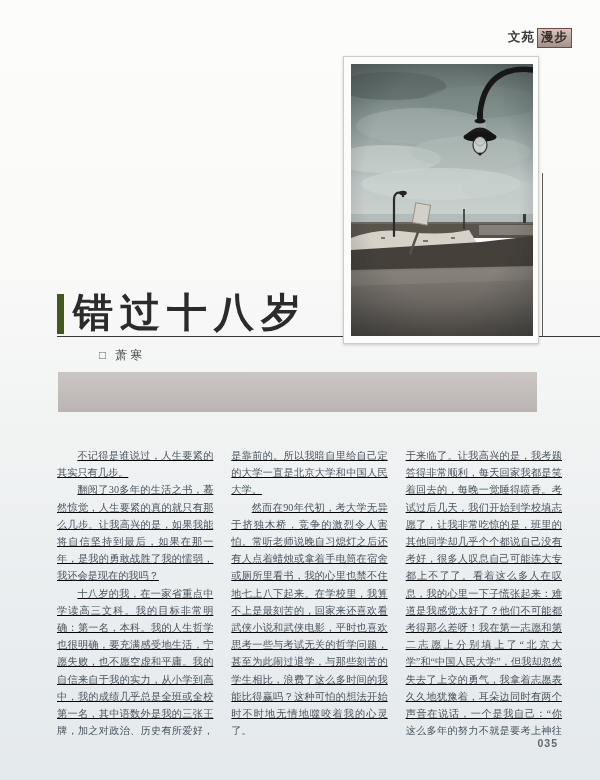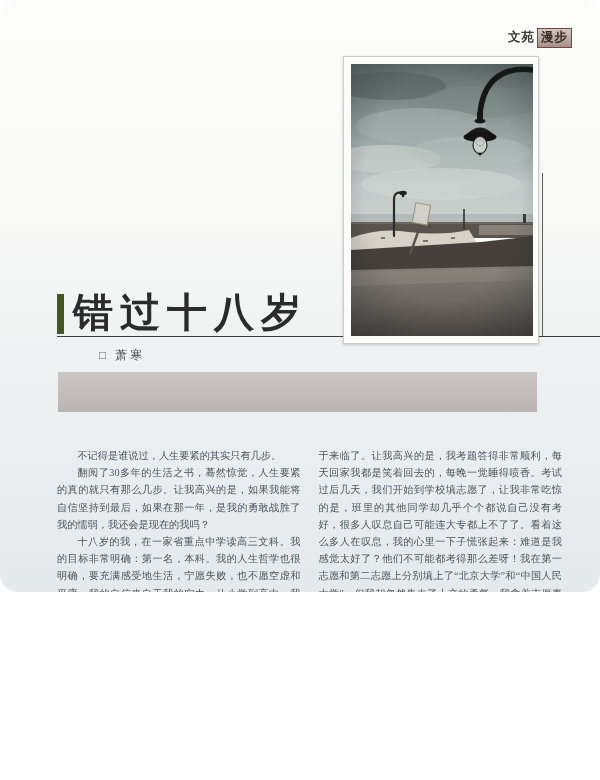--- a/index.html
+++ b/index.html
@@ -1,22 +1,21 @@
 <!DOCTYPE html>
 <html><head>
 <meta charset="utf-8">
 <style>
   html,body{margin:0;padding:0;}
   .page{
     position:relative;
-    width:600px;height:592px;
+    width:600px;height:780px;
     overflow:hidden;
     background:linear-gradient(180deg,#fcfcfb 0%,#f9f9f8 35%,#f1f3f3 55%,#e9edef 80%,#e4e9ec 100%);
     font-family:"Liberation Serif", serif;
-    border-radius:18px;
   }
   
   .section-tag{
     position:absolute;top:28px;right:28px;
     font-family:"Liberation Sans", sans-serif;
     font-size:12.5px;font-weight:bold;color:#3a3a3a;letter-spacing:1px;
   }
   .section-tag .badge{
     display:inline-block;margin-left:2px;padding:0 3px 1px 3px;
     border:1px solid #7c463e;
@@ -58,21 +57,21 @@
   }
   .author .marker{margin-right:6px;color:#666;}
   
   .gray-band{
     position:absolute;left:58px;top:372px;width:479px;height:40px;
     background:linear-gradient(180deg,#cbc6c3 0%,#c2bdba 55%,#bab5b2 100%);
   }
   
   .columns{
     position:absolute;left:57px;top:447px;width:505px;height:288px;
-    display:flex;gap:18px;overflow:hidden;
+    display:flex;gap:18px;overflow:hidden;text-decoration:underline;
   }
   .col{flex:1 1 0;min-width:0;}
   .para{
     margin:0;
     font-size:10.2px;line-height:17.2px;color:#49545e;
     text-align:justify;text-justify:inter-ideograph;
     word-break:break-all;
   }
   .para.indent{text-indent:2em;}
   .page-number{
@@ -192,19 +191,23 @@
 
   <div class="gray-band"></div>
 
   <div class="columns" id="columns">
       <div class="col">
         <p class="para indent">不记得是谁说过，人生要紧的其实只有几步。</p>
         <p class="para indent">翻阅了30多年的生活之书，蓦然惊觉，人生要紧的真的就只有那么几步。让我高兴的是，如果我能将自信坚持到最后，如果在那一年，是我的勇敢战胜了我的懦弱，我还会是现在的我吗？</p>
         <p class="para indent">十八岁的我，在一家省重点中学读高三文科。我的目标非常明确：第一名，本科。我的人生哲学也很明确，要充满感受地生活，宁愿失败，也不愿空虚和平庸。我的自信来自于我的实力，从小学到高中，我的成绩几乎总是全班或全校第一名，其中语数外是我的三张王牌，加之对政治、历史有所爱好，我的综合实力在全县应</p>
       </div>
       <div class="col">
+        <p class="para">是靠前的。所以我暗自里给自己定的大学一直是北京大学和中国人民大学。</p>
+        <p class="para indent">然而在90年代初，考大学无异于挤独木桥，竞争的激烈令人害怕。常听老师说晚自习熄灯之后还有人点着蜡烛或拿着手电筒在宿舍或厕所里看书，我的心里也禁不住地七上八下起来。在学校里，我算不上是最刻苦的，回家来还喜欢看武侠小说和武侠电影，平时也喜欢思考一些与考试无关的哲学问题，甚至为此闹过退学，与那些刻苦的学生相比，浪费了这么多时间的我能比得赢吗？这种可怕的想法开始时不时地无情地噬咬着我的心灵了。</p>
+      </div>
+      <div class="col">
         <p class="para">于来临了。让我高兴的是，我考题答得非常顺利，每天回家我都是笑着回去的，每晚一觉睡得喷香。考试过后几天，我们开始到学校填志愿了，让我非常吃惊的是，班里的其他同学却几乎个个都说自己没有考好，很多人叹息自己可能连大专都上不了了。看着这么多人在叹息，我的心里一下子慌张起来：难道是我感觉太好了？他们不可能都考得那么差呀！我在第一志愿和第二志愿上分别填上了“北京大学”和“中国人民大学”，但我却忽然失去了上交的勇气，我拿着志愿表久久地犹豫着，耳朵边同时有两个声音在说话，一个是我自己：“你这么多年的努力不就是要考上神往已久的北京大学吗？你难道要做一个胆小</p>
       </div>
     </div>
 
   <div class="page-number">035</div>
 
 </div>
 
 </body></html>

